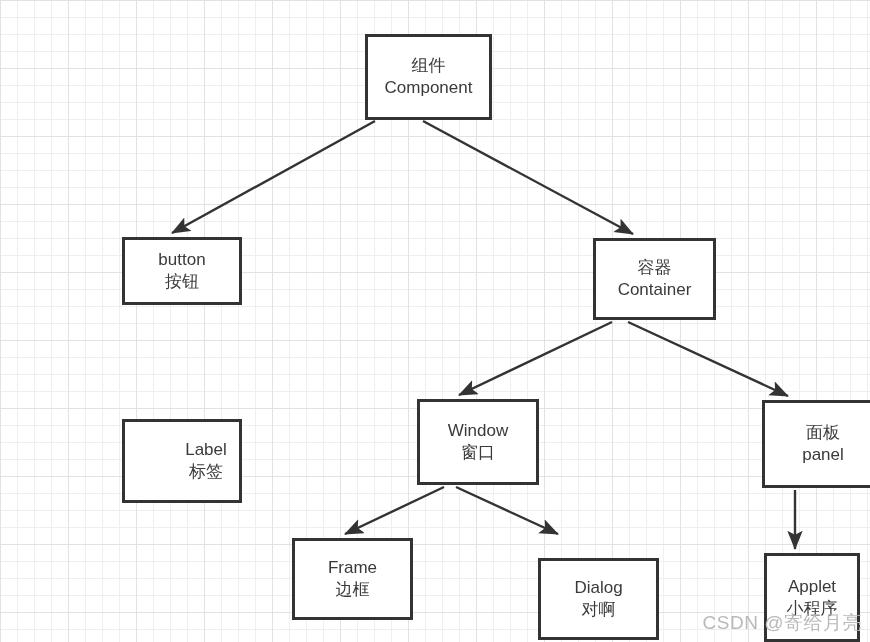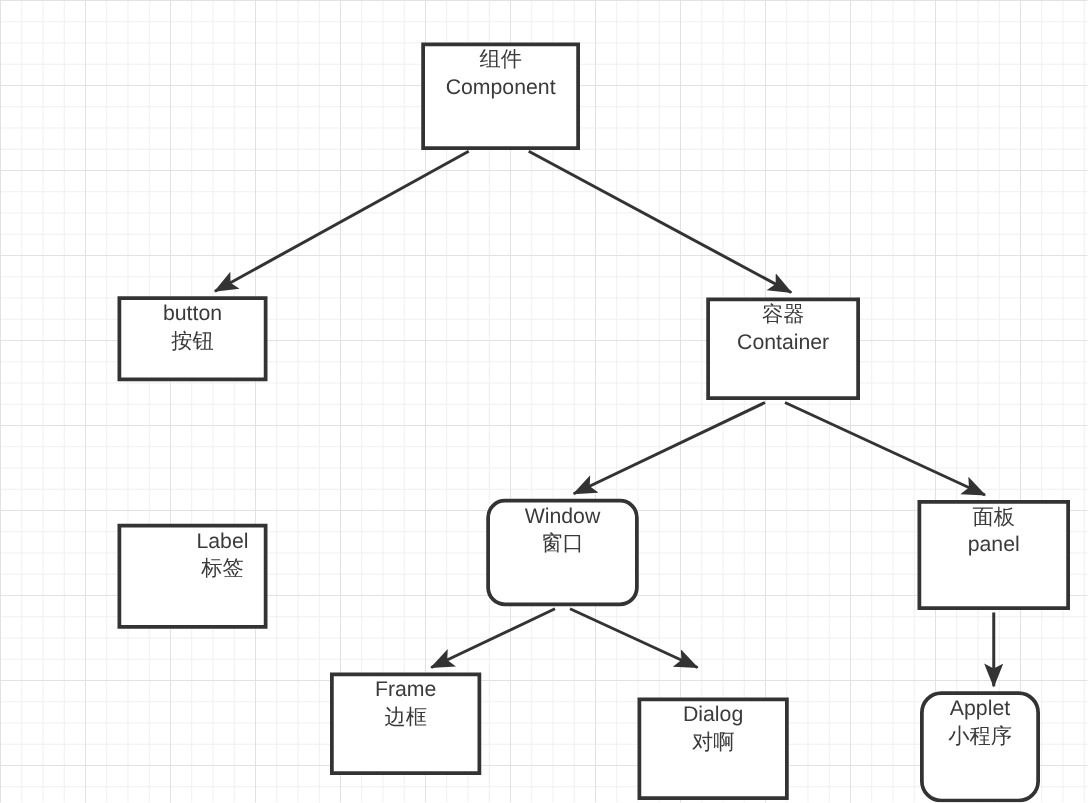--- a/index.html
+++ b/index.html
@@ -32,24 +32,26 @@
     height: 642px;
   }
   .node {
     position: absolute;
     box-sizing: border-box;
     border: 3px solid #333333;
     background: #ffffff;
     display: flex;
     flex-direction: column;
     align-items: center;
+    justify-content: center;
     line-height: 1.28;
     color: #3a3a3a;
     font-size: 17px;
     z-index: 3;
+    margin-left: 28px;
   }
   .node .ln {
     display: block;
     white-space: nowrap;
     text-align: center;
   }
   .watermark {
     position: absolute;
     right: 8px;
     bottom: 6px;
@@ -97,39 +99,40 @@
   <div class="node" style="left: 94px; top: 419px; width: 120px; height: 84px; padding-left: 48px;">
     <span class="ln">Label</span>
     <span class="ln">标签</span>
   </div>
 
   <div class="node" style="left: 565px; top: 238px; width: 123px; height: 82px;">
     <span class="ln">容器</span>
     <span class="ln">Container</span>
   </div>
 
-  <div class="node" style="left: 389px; top: 399px; width: 122px; height: 86px; border-radius: 15px;">
+  <div class="node" style="left: 389px; top: 399px; width: 122px; height: 86px;">
     <span class="ln">Window</span>
     <span class="ln">窗口</span>
   </div>
 
   <div class="node" style="left: 734px; top: 400px; width: 122px; height: 88px;">
     <span class="ln">面板</span>
     <span class="ln">panel</span>
   </div>
 
   <div class="node" style="left: 264px; top: 538px; width: 121px; height: 82px;">
     <span class="ln">Frame</span>
     <span class="ln">边框</span>
   </div>
 
   <div class="node" style="left: 510px; top: 558px; width: 121px; height: 82px;">
     <span class="ln">Dialog</span>
     <span class="ln">对啊</span>
   </div>
 
-  <div class="node" style="left: 736px; top: 553px; width: 96px; height: 89px; border-radius: 17px;">
+  <div class="node" style="left: 736px; top: 553px; width: 96px; height: 89px;">
     <span class="ln">Applet</span>
     <span class="ln">小程序</span>
   </div>
 
+  <div class="watermark">CSDN @寄给月亮</div>
 
 </div>
 
 </body></html>

